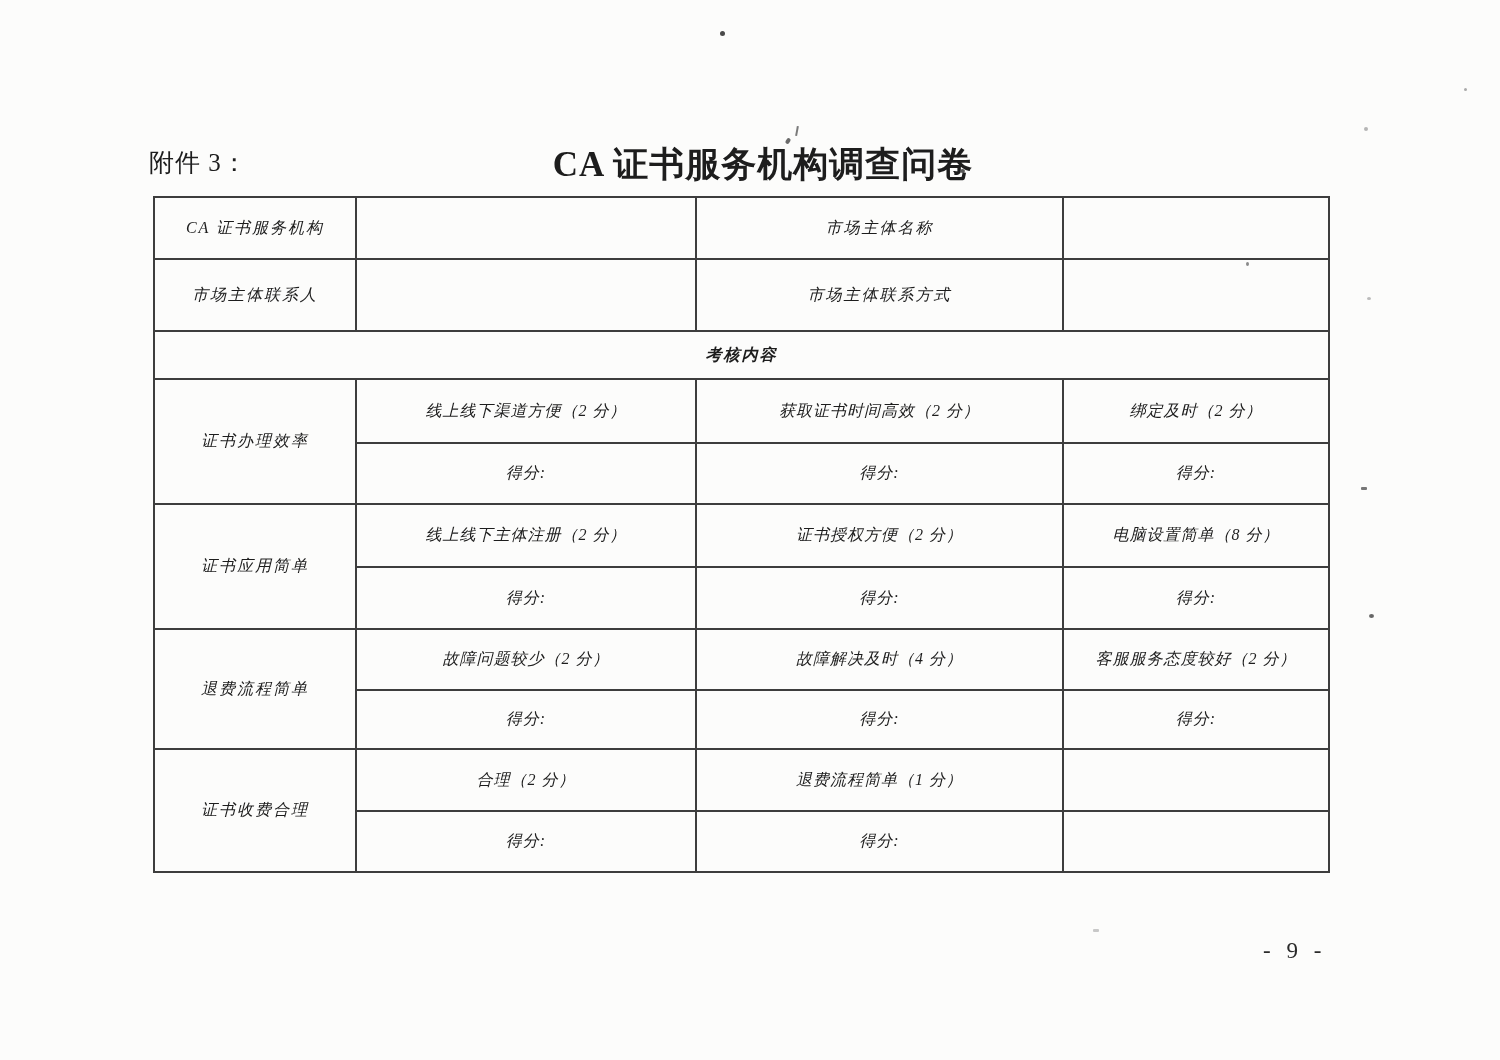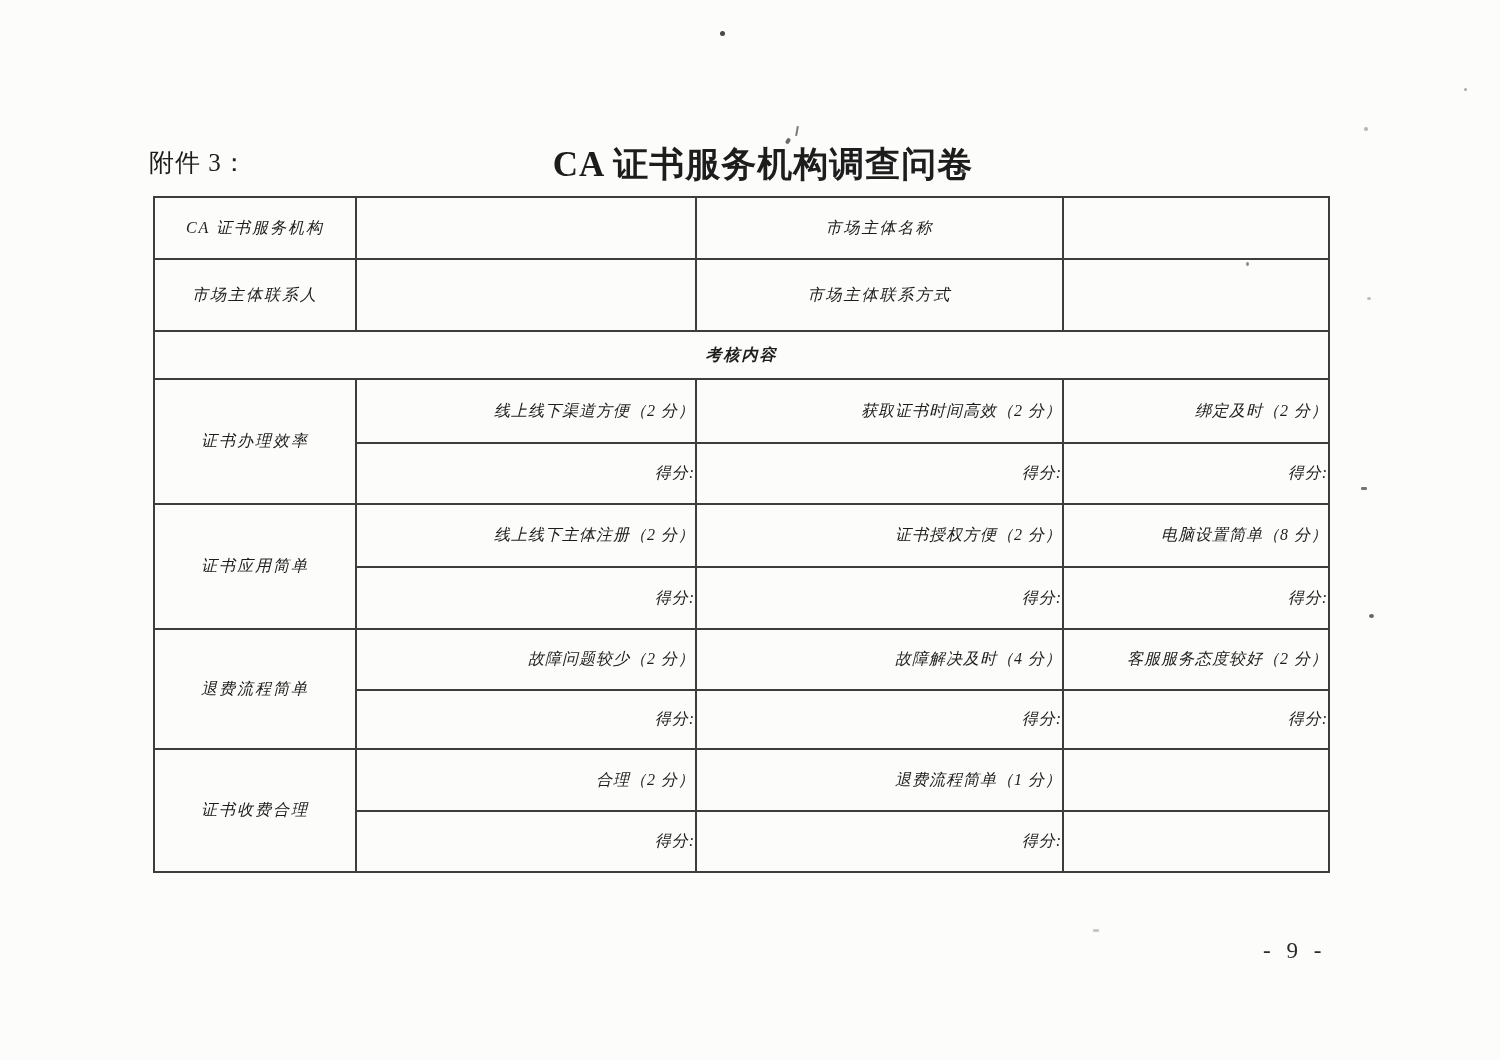--- a/index.html
+++ b/index.html
@@ -59,21 +59,21 @@
     letter-spacing: 2px;
     font-weight: 500;
   }
   td.section-header-cell {
     text-align: center;
     font-weight: 700;
     font-size: 21px;
     letter-spacing: 2px;
   }
   td.left-cell {
-    text-align: right;
+    text-align: center;
     padding-left: 14px;
     letter-spacing: 1px;
   }
 
   .page-number {
     position: absolute;
     left: 1263px;
     top: 938px;
     font-size: 23px;
     letter-spacing: 5px;

